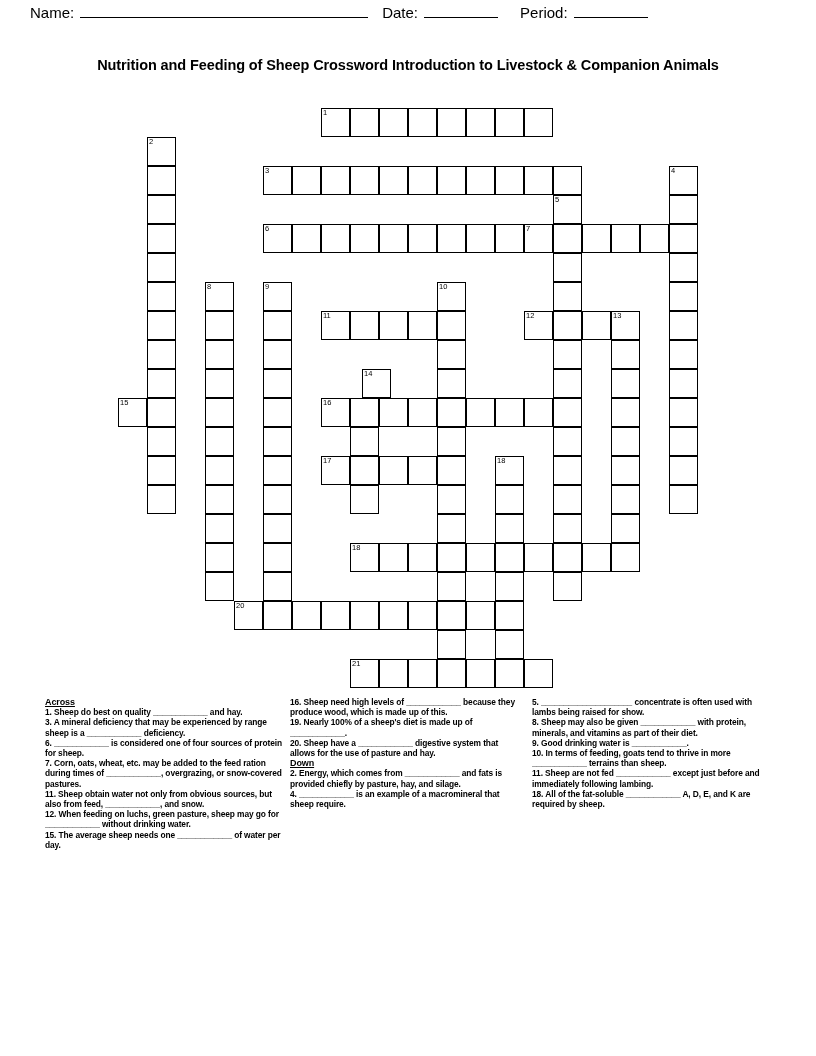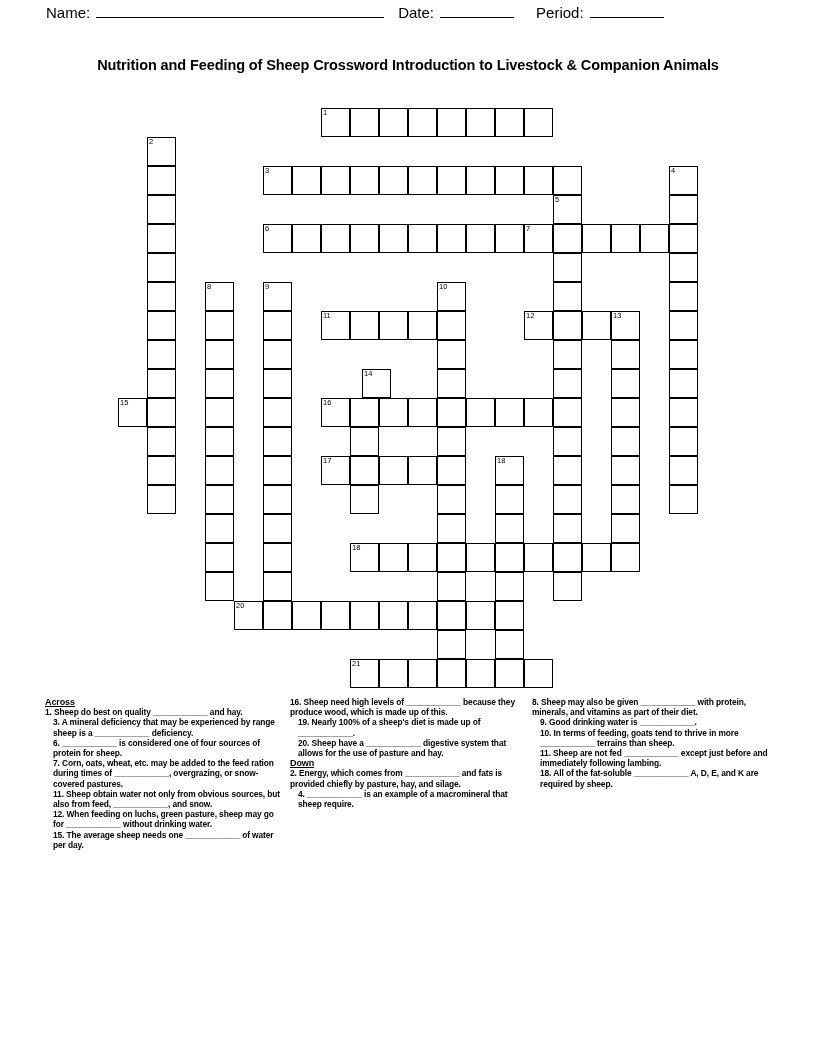--- a/index.html
+++ b/index.html
@@ -20,21 +20,21 @@
     width: 816px;
     height: 1056px;
     box-sizing: border-box;
     padding: 0;
   }
 
   
   .header-row {
     position: absolute;
     top: 4px;
-    left: 46px;
+    left: 30px;
     right: 30px;
     display: flex;
     align-items: baseline;
     font-size: 15px;
     white-space: nowrap;
   }
   .header-row .field-label { margin-right: 2px; }
   .hdr-name-rule {
     display: inline-block;
     width: 288px;
@@ -116,21 +116,21 @@
   .section-head {
     font-weight: bold;
     text-decoration: underline;
     font-size: 9px;
     margin-bottom: 0px;
   }
   .clue {
     margin: 0 0 0 0;
     font-weight: bold;
   }
-  .clue + .clue { margin-top: 0px; margin-left: 8px; }
+  .clue + .clue { margin-top: 0px; }
 </style>
 </head>
 <body>
 
 <div class="page">
 
   <div class="header-row">
     <span class="field-label">Name:</span>
     <span class="hdr-name-rule"></span>
     <span class="field-label">Date:</span>
@@ -366,20 +366,21 @@
     <div class="clue-col c2">
       <div class="clue">16. Sheep need high levels of ____________ because they produce wood, which is made up of this.</div>
       <div class="clue">19. Nearly 100% of a sheep's diet is made up of ____________.</div>
       <div class="clue">20. Sheep have a ____________ digestive system that allows for the use of pasture and hay.</div>
       <div class="section-head">Down</div>
       <div class="clue">2. Energy, which comes from ____________ and fats is provided chiefly by pasture, hay, and silage.</div>
       <div class="clue">4. ____________ is an example of a macromineral that sheep require.</div>
     </div>
 
     <div class="clue-col c3">
+      <div class="clue">5. ____________________ concentrate is often used with lambs being raised for show.</div>
       <div class="clue">8. Sheep may also be given ____________ with protein, minerals, and vitamins as part of their diet.</div>
       <div class="clue">9. Good drinking water is ____________.</div>
       <div class="clue">10. In terms of feeding, goats tend to thrive in more ____________ terrains than sheep.</div>
       <div class="clue">11. Sheep are not fed ____________ except just before and immediately following lambing.</div>
       <div class="clue">18. All of the fat-soluble ____________ A, D, E, and K are required by sheep.</div>
     </div>
 
   </div>
 </div>
 

